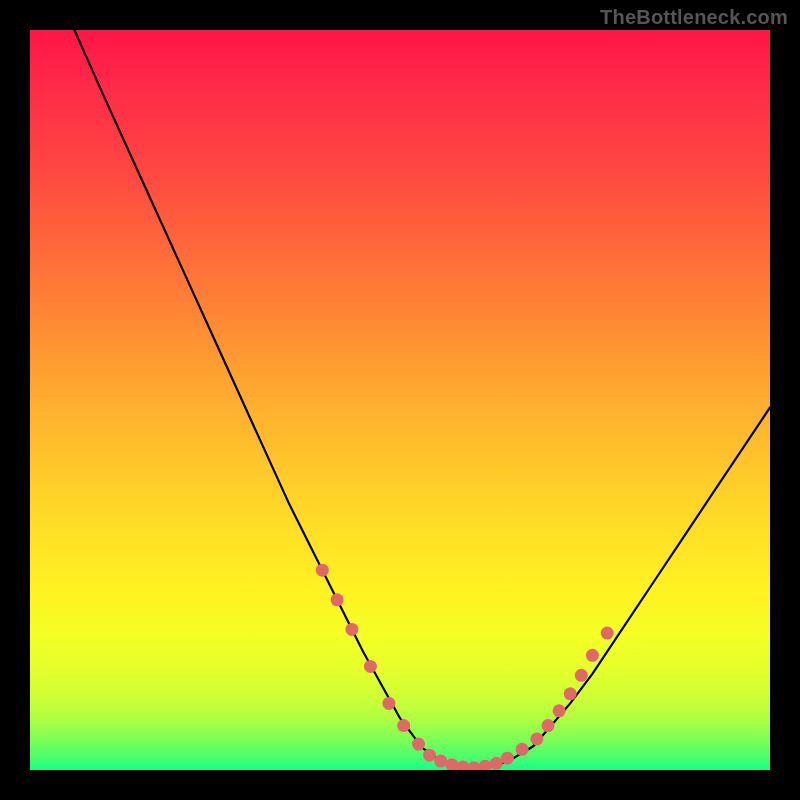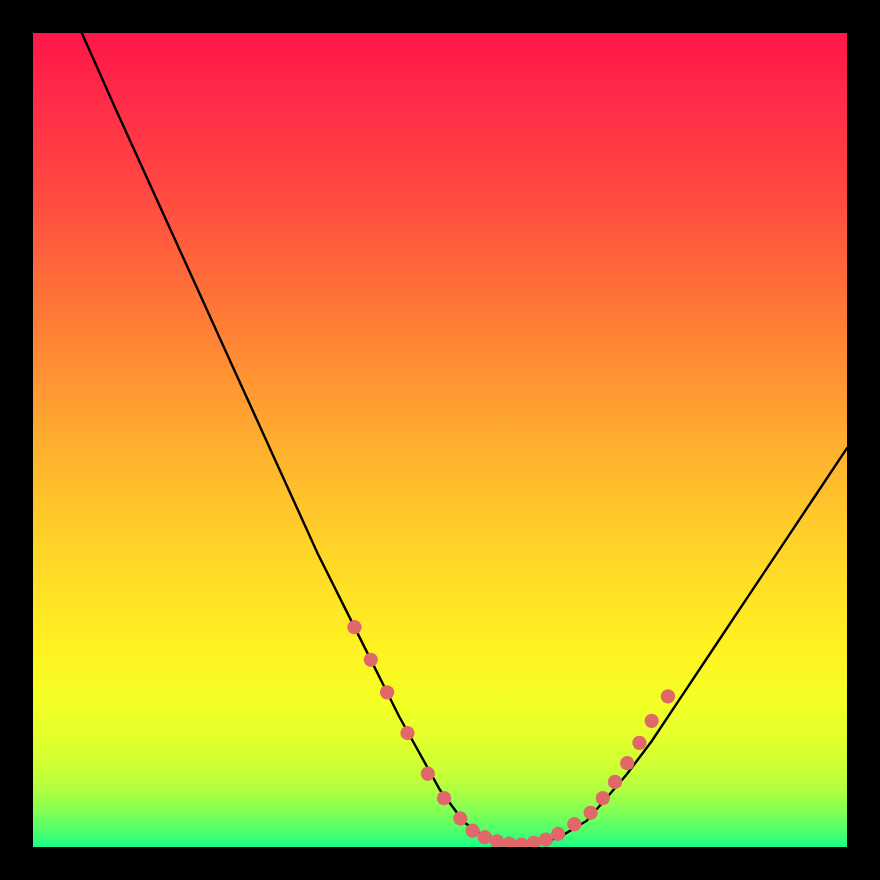--- a/index.html
+++ b/index.html
@@ -66,20 +66,21 @@
   }
   .dot {
     fill: #e16868;
   }
 </style>
 </head>
 <body>
 
 <div class="frame">
 
+  <div class="watermark">TheBottleneck.com</div>
 
   <div class="plot">
     <div class="green-band"></div>
     <svg class="curve" viewBox="0 0 740 740" preserveAspectRatio="none">
       <path id="curve-path" fill="none" stroke="#000" stroke-width="2.2" stroke-linecap="round" d="M44.4 0.0 L74.0 66.6 L111.0 148.0 L148.0 229.4 L185.0 310.8 L222.0 392.2 L259.0 473.6 L296.0 547.6 L333.0 621.6 L370.0 688.2 L392.2 717.8 L407.0 728.2 L421.8 734.1 L444.0 737.8 L466.2 735.6 L481.0 729.6 L503.2 716.3 L518.0 699.3 L540.2 673.4 L562.4 643.8 L592.0 599.4 L621.6 555.0 L651.2 510.6 L680.8 466.2 L710.4 421.8 L740.0 377.4"></path>
       <g id="dots">
           <circle cx="292.3" cy="540.2" r="6.5" class="dot"></circle>
           <circle cx="307.1" cy="569.8" r="6.5" class="dot"></circle>
           <circle cx="321.9" cy="599.4" r="6.5" class="dot"></circle>
           <circle cx="340.4" cy="636.4" r="6.5" class="dot"></circle>

